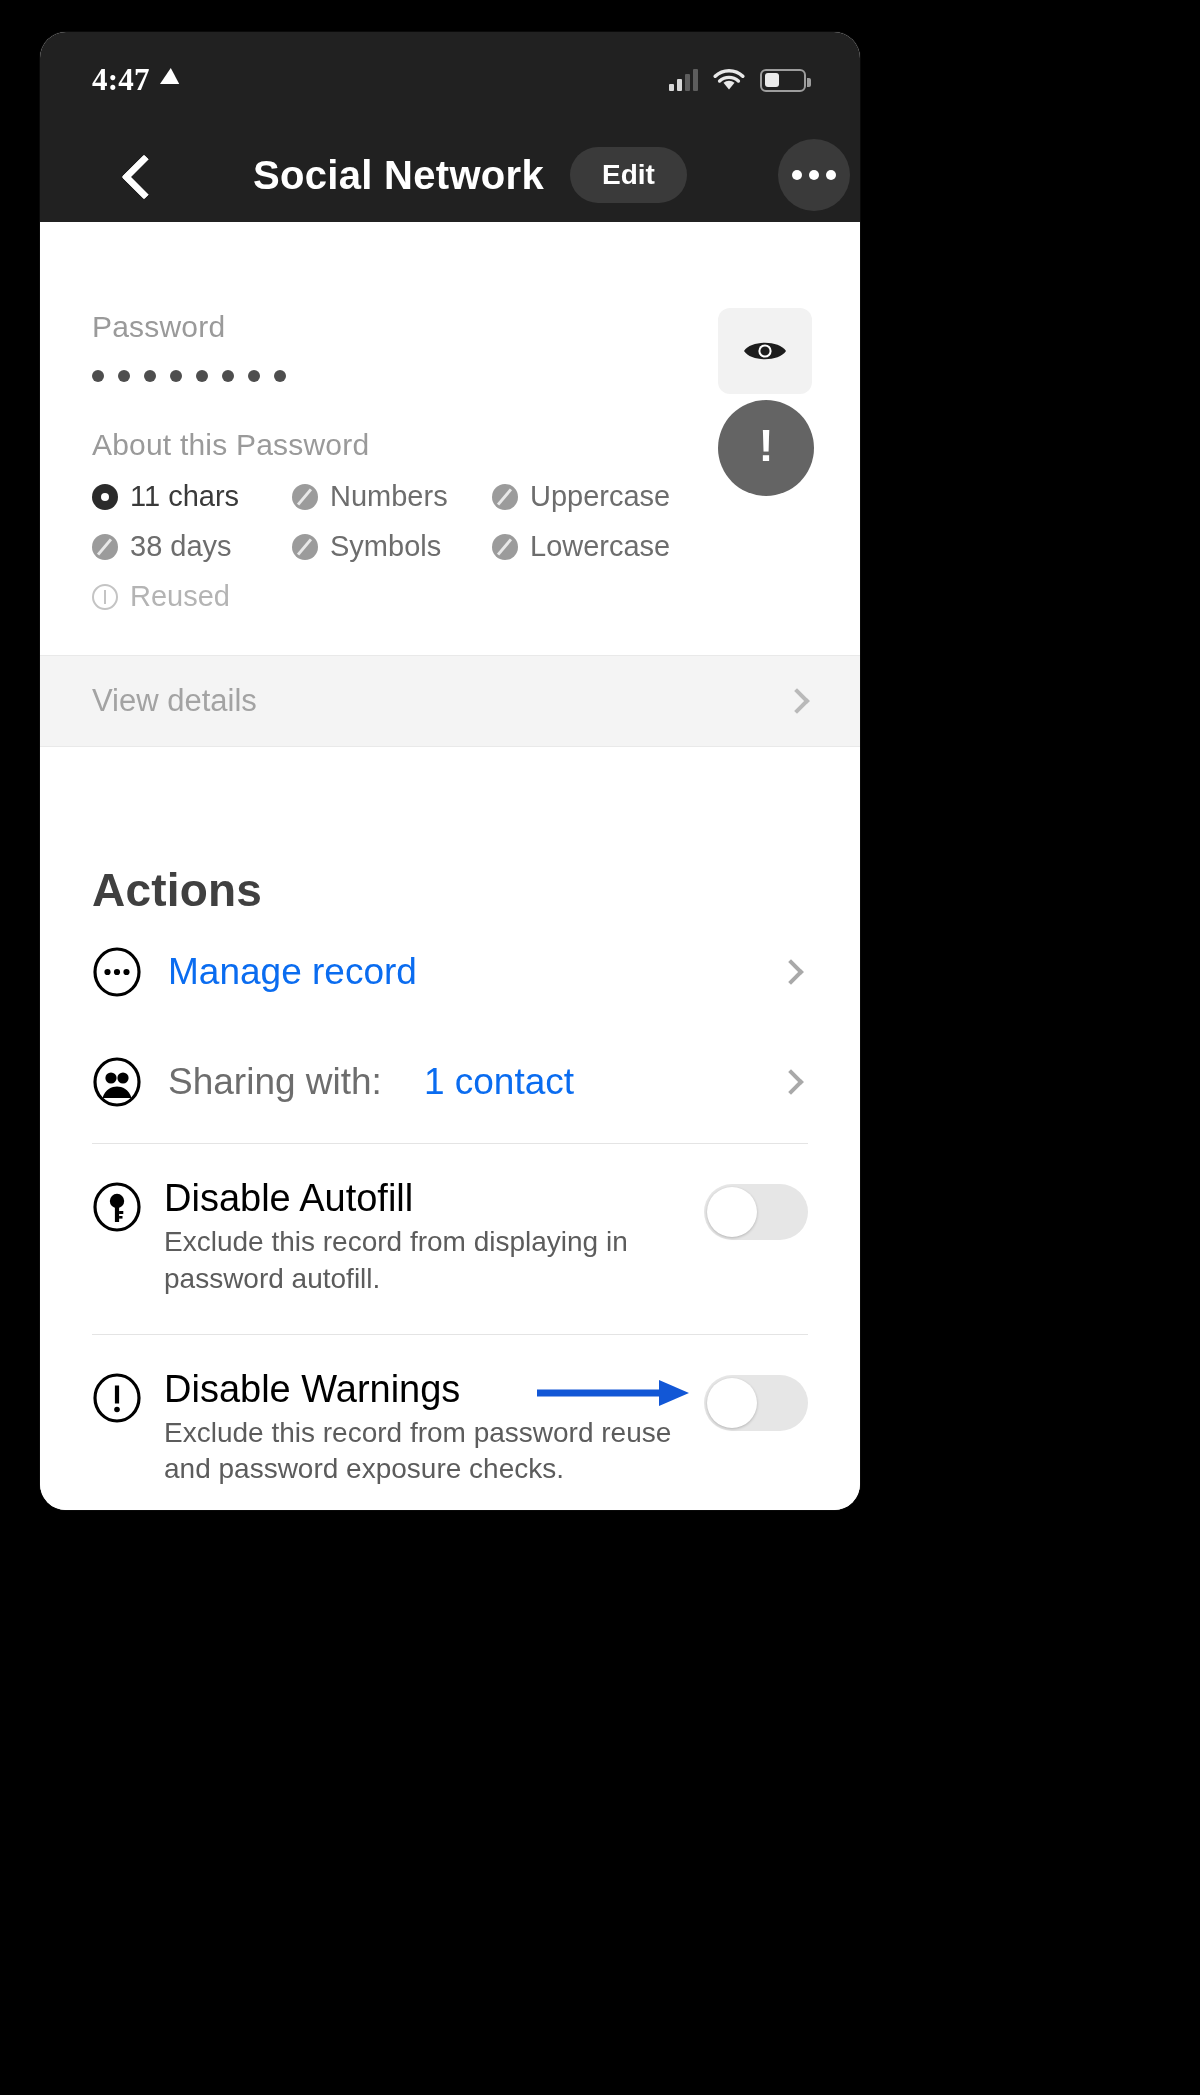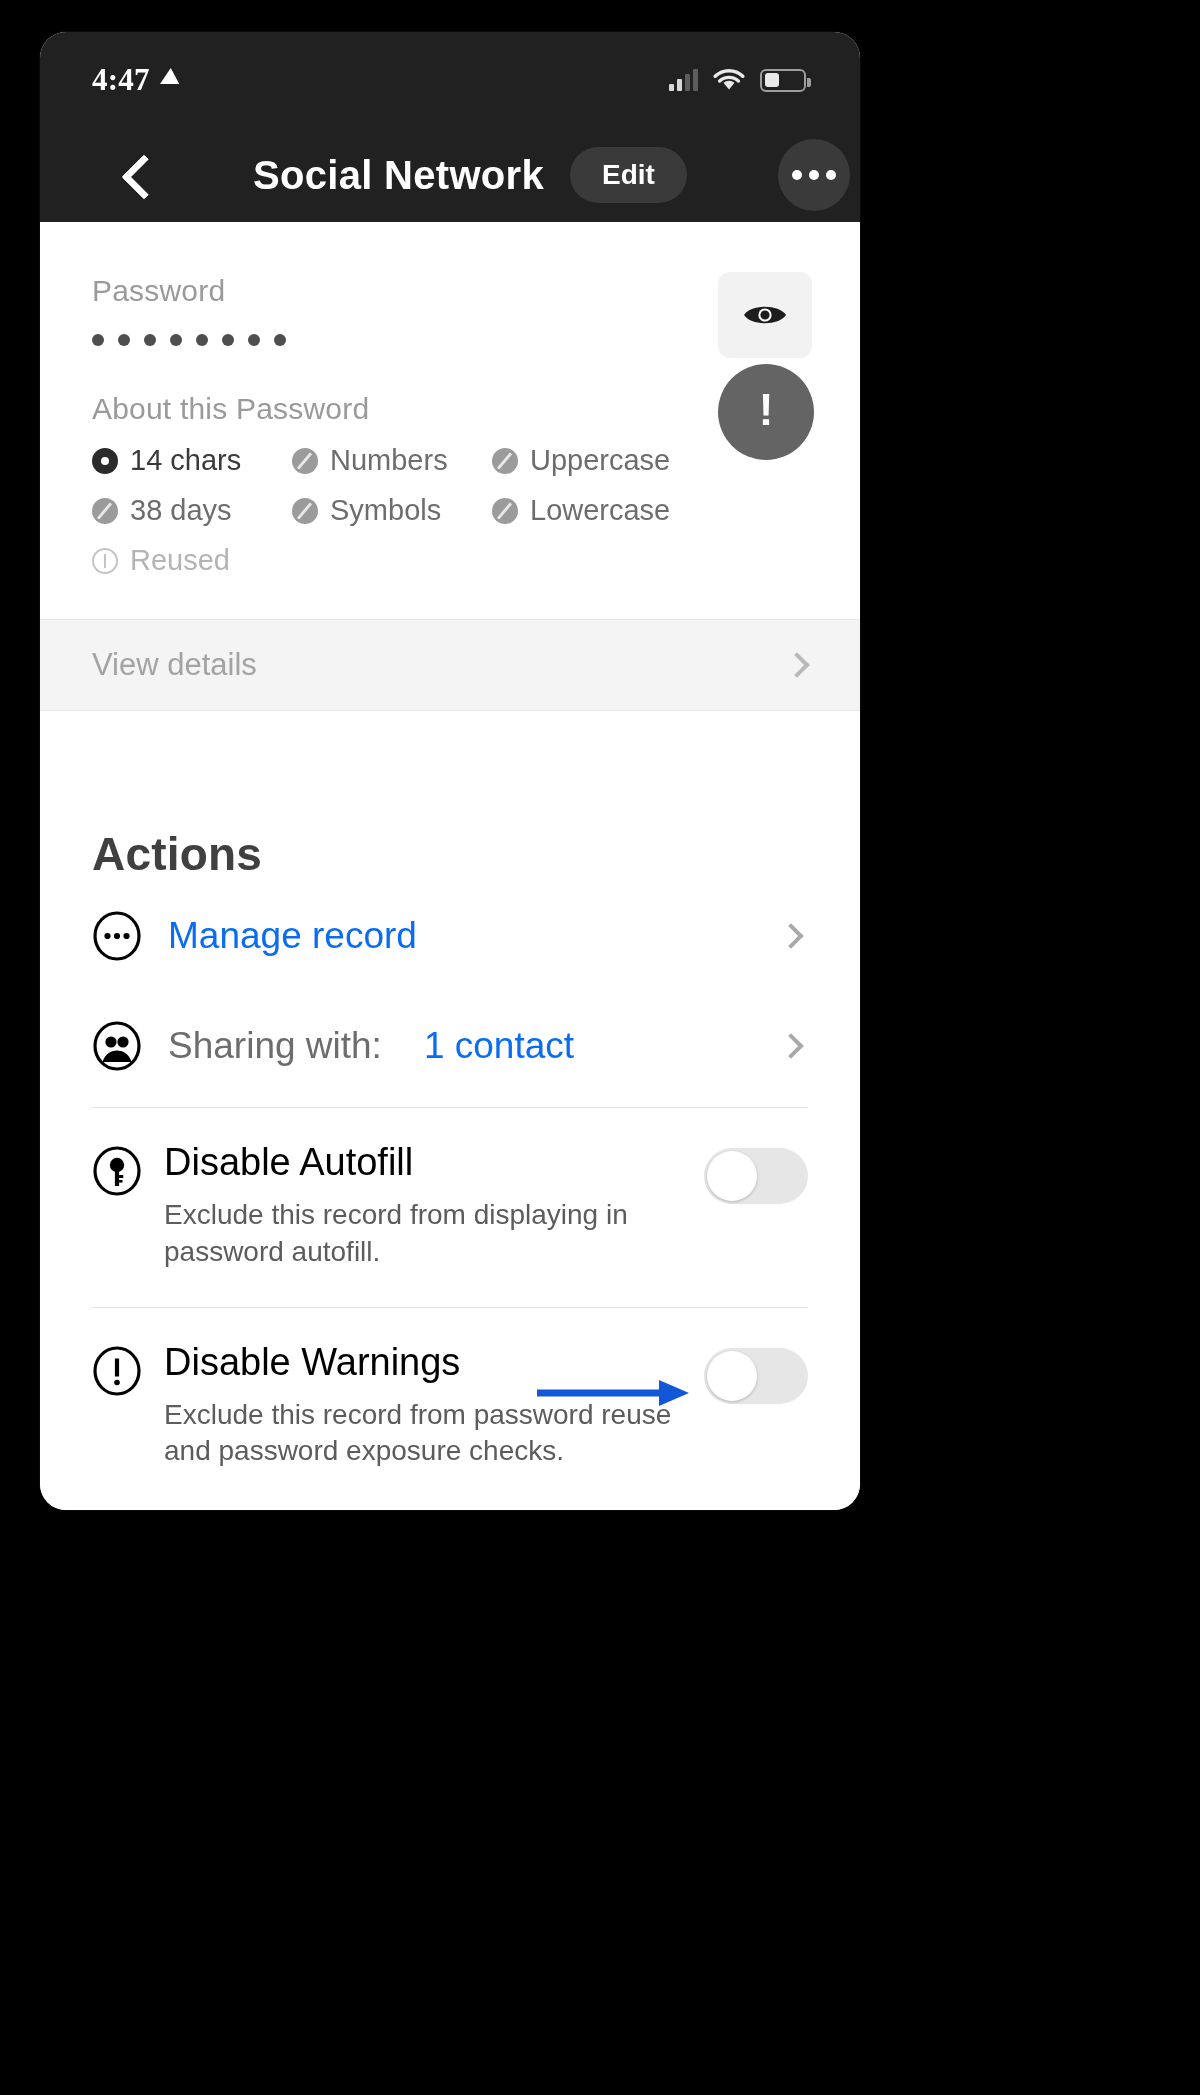--- a/index.html
+++ b/index.html
@@ -116,21 +116,21 @@
     display:flex; align-items:center; justify-content:center;
     gap: 7px; cursor: pointer; border: none;
   }
   .more-btn i { width: 10px; height: 10px; background:#fff; border-radius:50%; display:block;}
   
   #content {
     position: absolute; left: 0; top: 190px; right: 0; bottom: 0;
     background: #ffffff;
   }
   
-  .pw-block { position: relative; padding: 52px 52px 0 52px; }
+  .pw-block { position: relative; padding: 52px 52px 0 52px; margin-top: 36px; }
   .pw-label {
     color: #9a9a9a; font-size: 30px; letter-spacing:.2px;
     filter: blur(0.5px);
   }
   .pw-dots {
     margin-top: 26px; display:flex; gap: 14px; align-items:center;
   }
   .pw-dots i { width: 12px; height: 12px; border-radius:50%; background:#4e4e4e; display:block; filter: blur(0.4px);}
   .eye-btn {
     position: absolute; right: 48px; top: 50px;
@@ -227,21 +227,21 @@
   .divider { height: 1px; background: #e4e4e4; margin: 6px 0 0 0; }
   
   .tog-row {
     display:flex; align-items:flex-start; gap: 22px;
     padding: 34px 0 30px 0;
   }
   .tog-ic { flex:0 0 auto; width: 50px; height: 50px; margin-top: 4px;}
   .tog-texts { flex: 1 1 auto; min-width: 0; }
   .tog-title { font-size: 38px; color:#000000; font-weight: 500; line-height: 1.1; }
   .tog-sub {
-    margin-top: 13px;
+    margin-top: 4px;
     font-size: 28px; color:#5c5c5c; line-height: 1.32; max-width: 520px;
   }
   .switch {
     flex:0 0 auto; position: relative;
     width: 104px; height: 56px; border-radius: 28px;
     background: #e6e6e6; margin-top: 6px; cursor: pointer;
   }
   .switch i {
     position:absolute; left: 3px; top: 3px;
     width: 50px; height: 50px; border-radius: 50%;
@@ -326,21 +326,21 @@
           </svg>
         </button>
       </div>
 
       <div class="about-block">
         <div class="about-title">About this Password</div>
 
         <div class="chips">
           <div class="chip dark">
             <span class="chip-ic filled"></span>
-            <span>14 chars</span>
+            <span>11 chars</span>
           </div>
           <div class="chip">
             <span class="chip-ic slash"></span>
             <span>Numbers</span>
           </div>
           <div class="chip">
             <span class="chip-ic slash"></span>
             <span>Uppercase</span>
           </div>
           <div class="chip">

